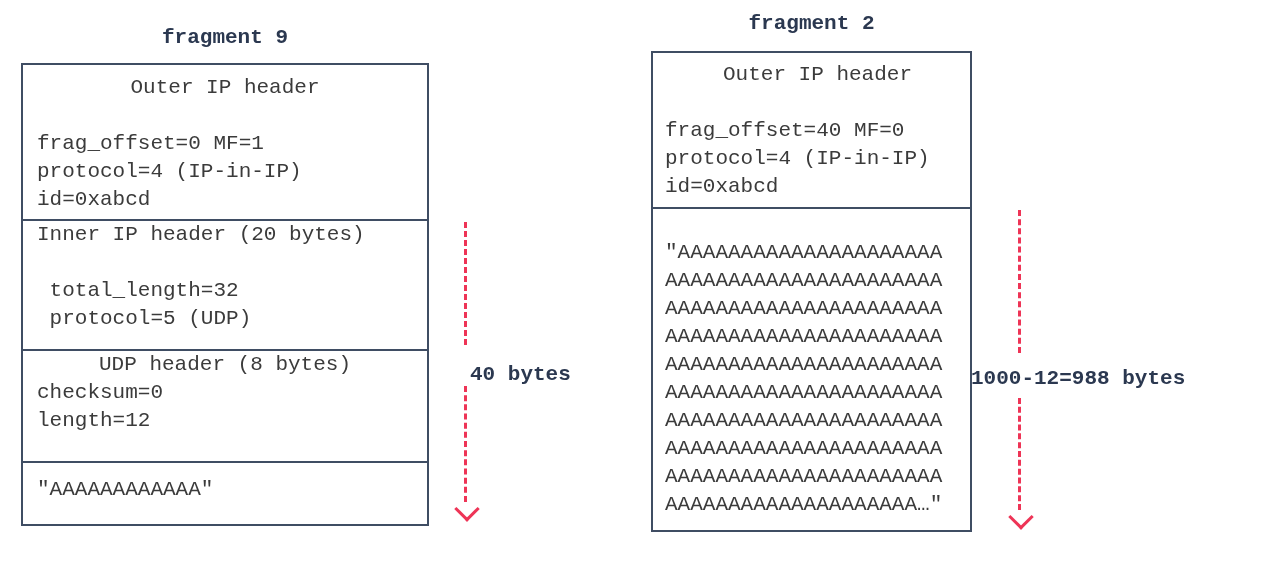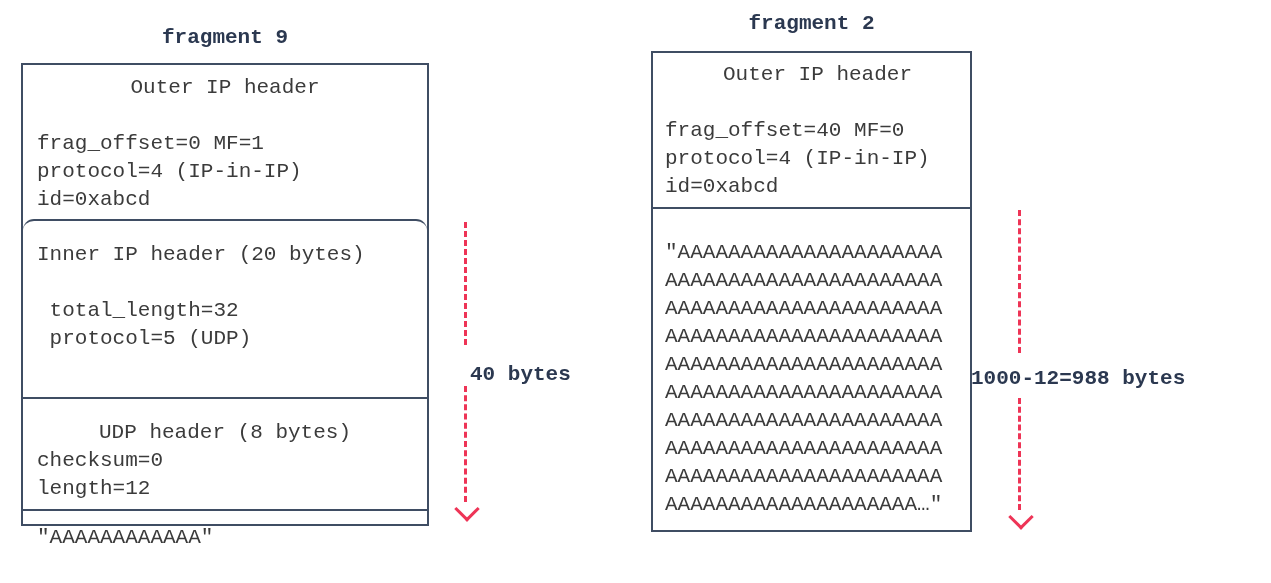--- a/index.html
+++ b/index.html
@@ -47,28 +47,28 @@
   <div class="box f1" style="left:21px; top:63px; width:408px; height:463px;">
 
     <div class="section" style="height:154px; padding-top:9px;">
       <div class="line center">Outer IP header</div>
       <div class="line"></div>
       <div class="line">frag_offset=0 MF=1</div>
       <div class="line">protocol=4 (IP-in-IP)</div>
       <div class="line">id=0xabcd</div>
     </div>
 
-    <div class="section bordered" style="height:178px; padding-top:20px;border-radius:11px;">
+    <div class="section bordered" style="height:130px; ">
       <div class="line">Inner IP header (20 bytes)</div>
       <div class="line"></div>
       <div class="line"> total_length=32</div>
       <div class="line"> protocol=5 (UDP)</div>
     </div>
 
-    <div class="section bordered" style="height:112px; padding-top:20px;">
+    <div class="section bordered" style="height:112px; ">
       <div class="line center">UDP header (8 bytes)</div>
       <div class="line">checksum=0</div>
       <div class="line">length=12</div>
     </div>
 
     <div class="section bordered" style="height:51px; padding-top:13px;">
       <div class="line">"AAAAAAAAAAAA"</div>
     </div>
   </div>
 

